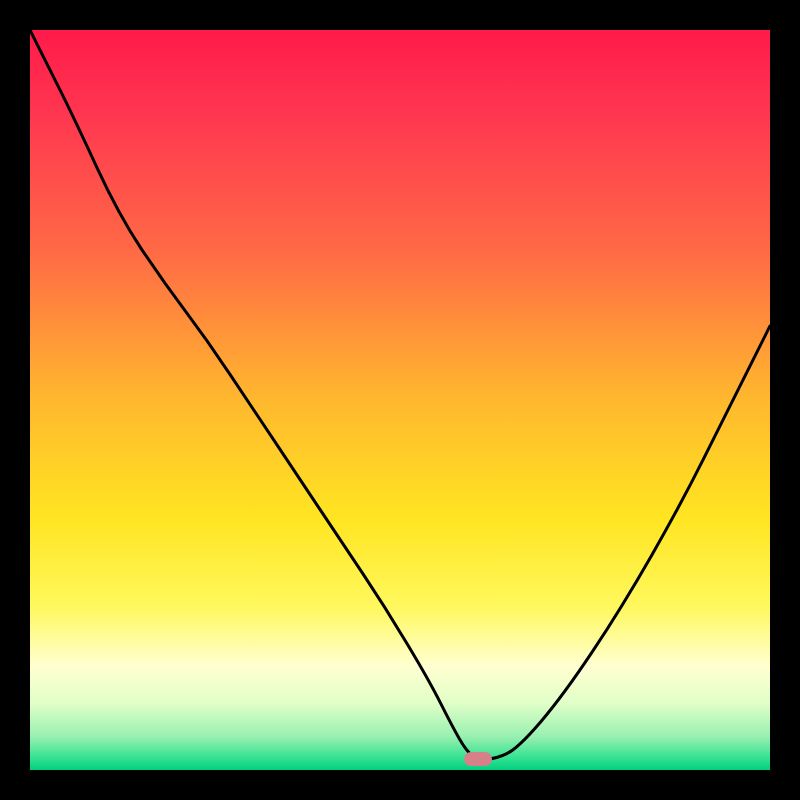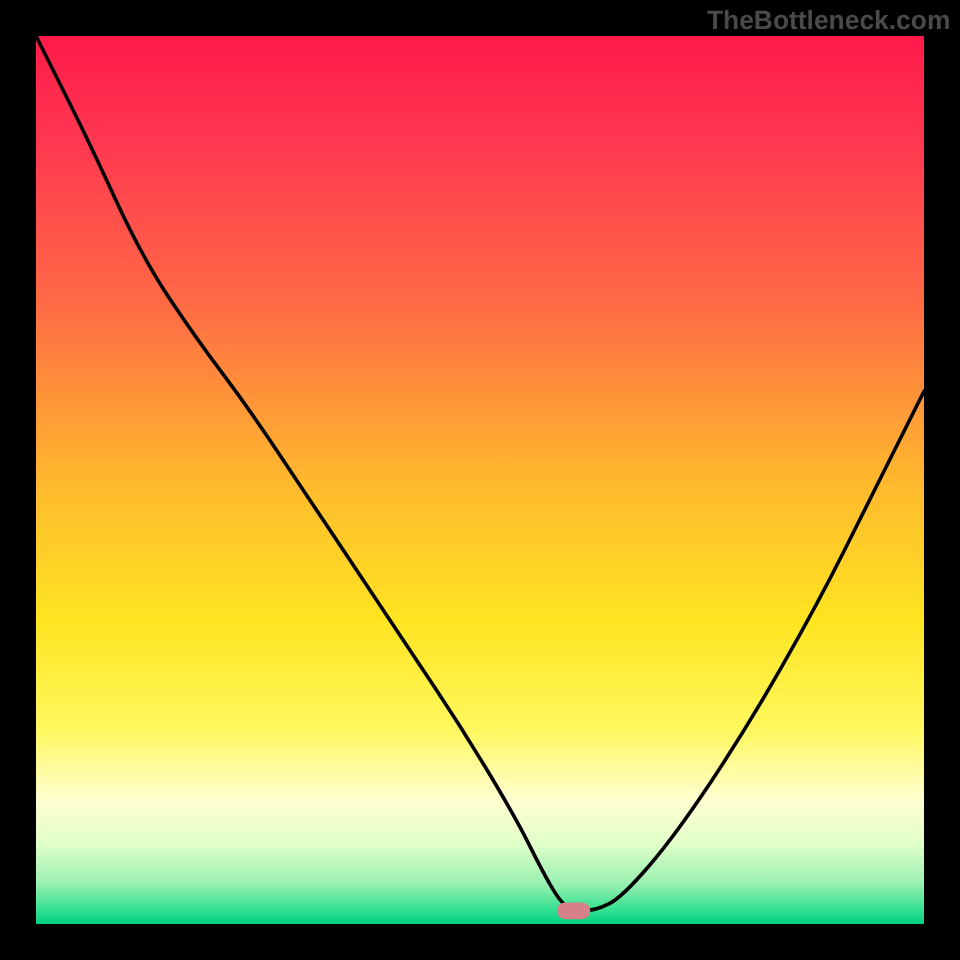--- a/index.html
+++ b/index.html
@@ -53,21 +53,20 @@
     height: 14px;
     background: #d6818a;
     border-radius: 7px;
     transform: translate(-50%, -50%);
   }
 </style>
 </head>
 <body>
 
 <div class="chart-container">
-  <div class="watermark">TheBottleneck.com</div>
   <div class="plot-area">
     <svg class="gradient-bg" viewBox="0 0 740 740" preserveAspectRatio="none">
       <defs>
         <linearGradient id="bg-grad" x1="0" y1="0" x2="0" y2="1">
             <stop offset="0%" stop-color="#ff1a4a"></stop>
             <stop offset="12%" stop-color="#ff3850"></stop>
             <stop offset="30%" stop-color="#ff6a45"></stop>
             <stop offset="50%" stop-color="#ffb82e"></stop>
             <stop offset="66%" stop-color="#ffe521"></stop>
             <stop offset="78%" stop-color="#fff85e"></stop>

